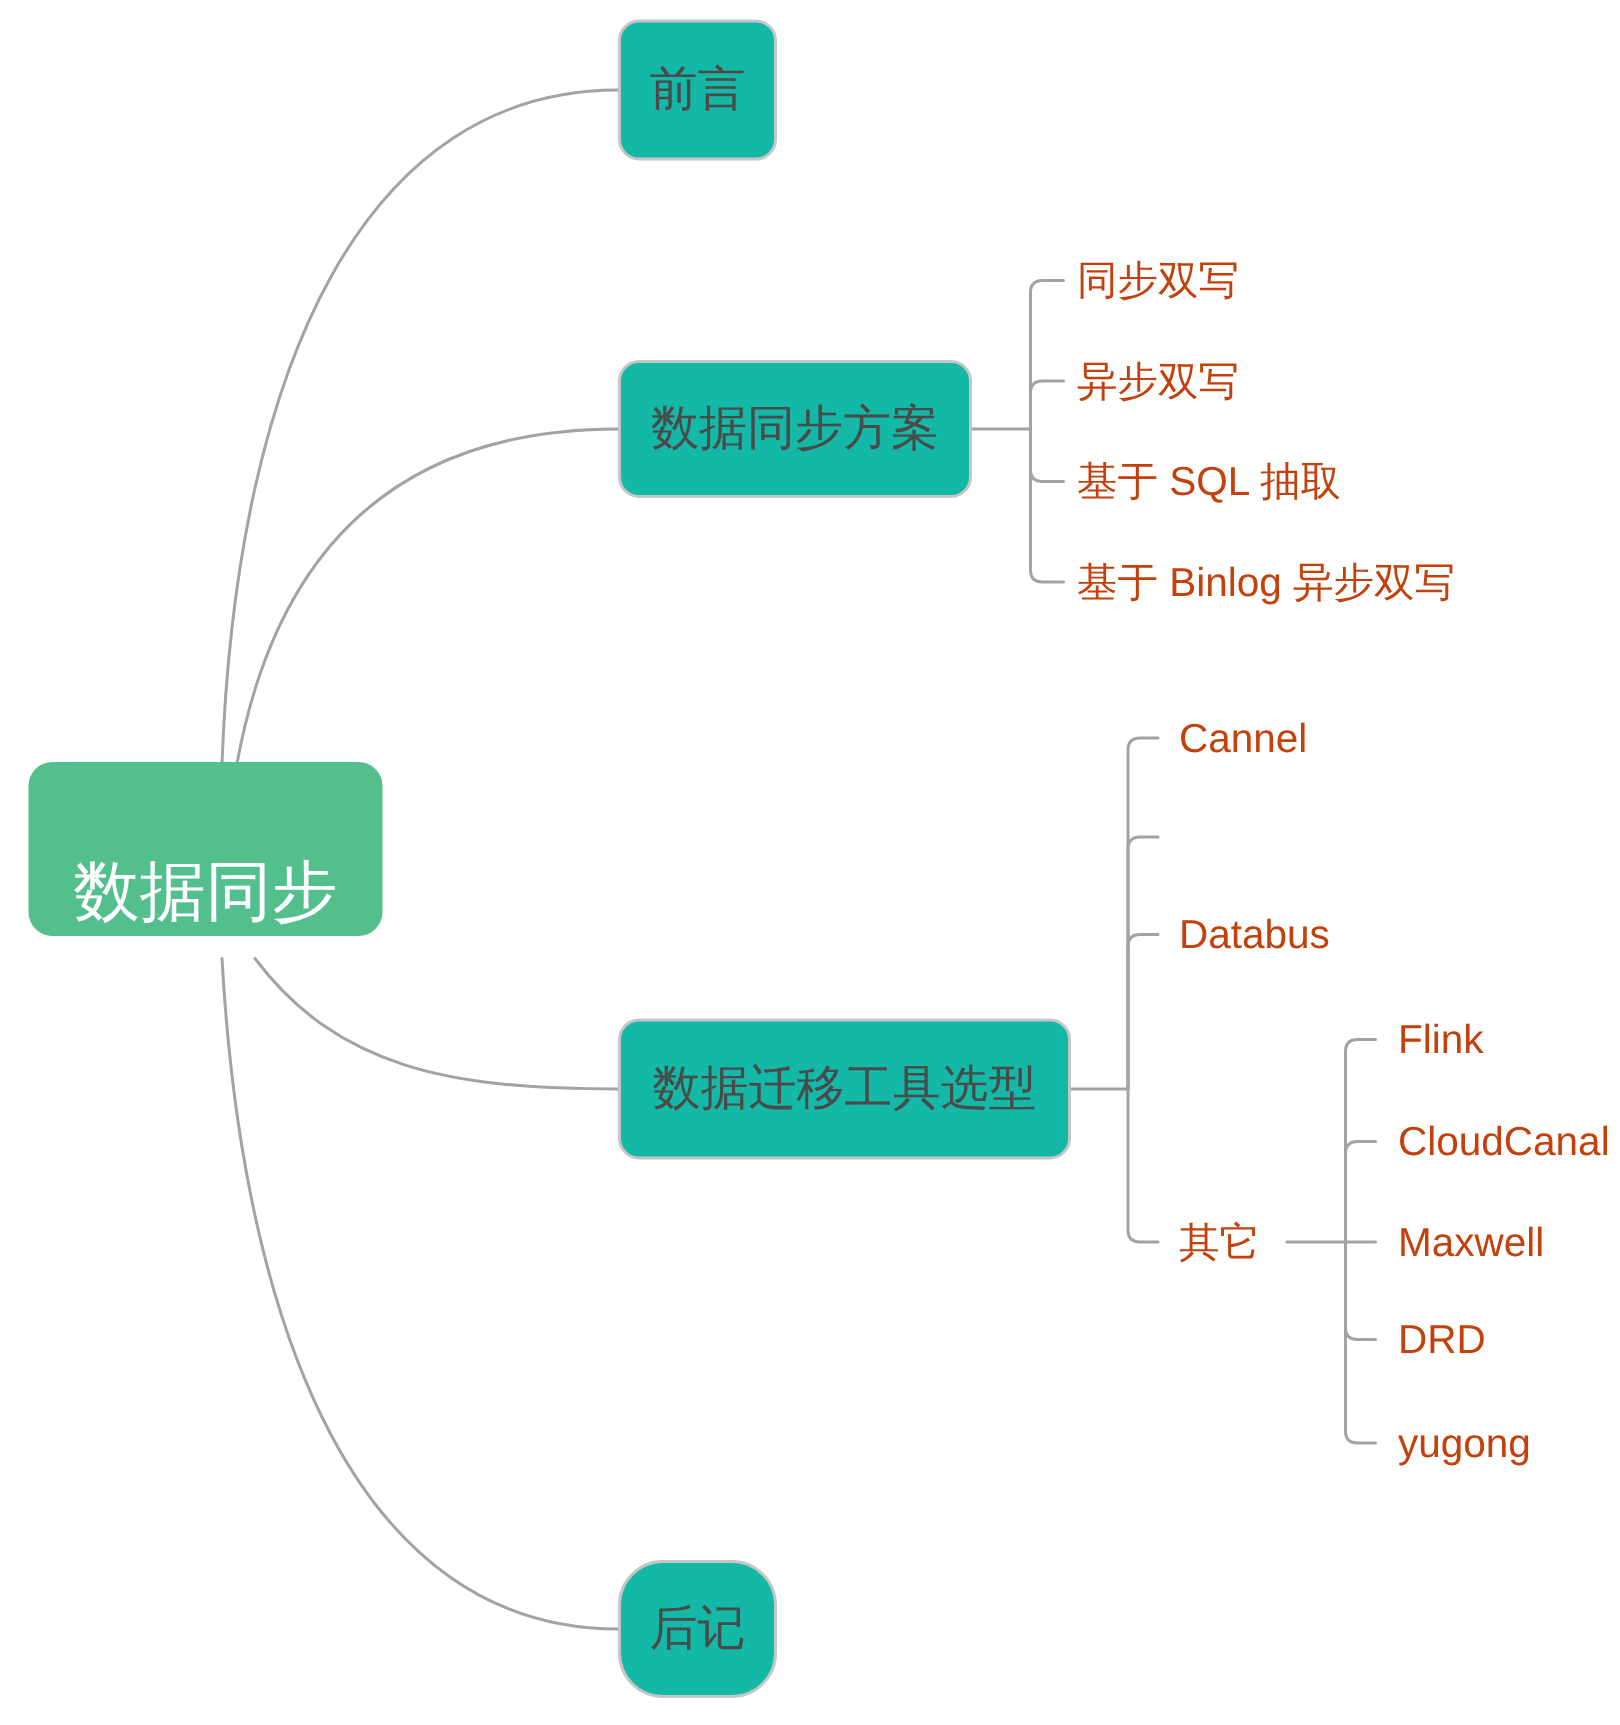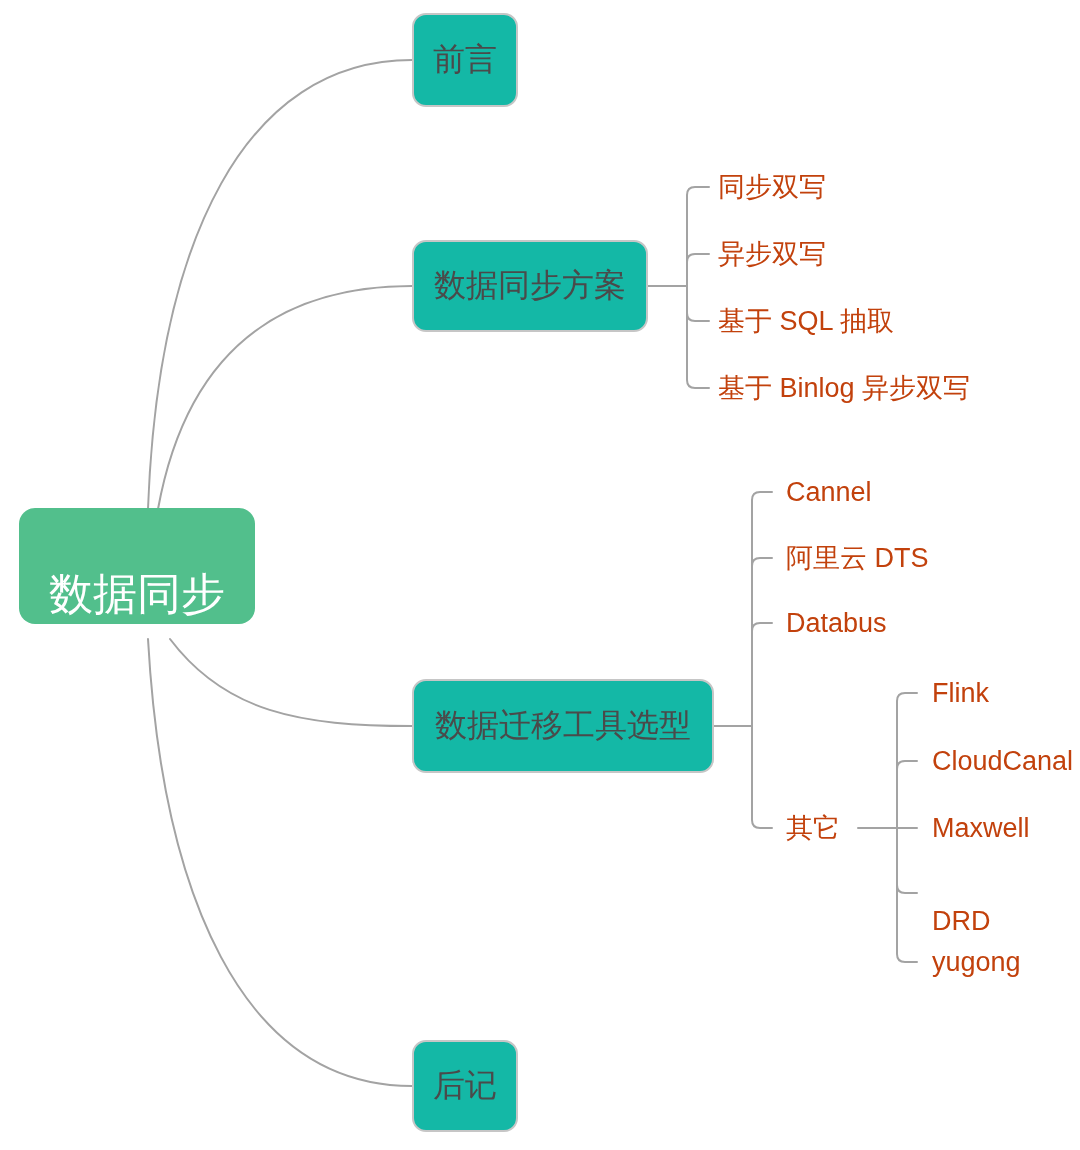--- a/index.html
+++ b/index.html
@@ -100,59 +100,56 @@
   </div>
 
   <div class="box" style="left:412px; top:240px; width:236px; height:92px;">
     <span>数据同步方案</span>
   </div>
 
   <div class="box" style="left:412px; top:679px; width:302px; height:94px;">
     <span>数据迁移工具选型</span>
   </div>
 
-  <div class="box" style="left:412px; top:1040px; width:106px; height:92px;">
+  <div class="box" style="left:412px; top:1040px; width:106px; height:92px;border-radius:30px;">
     <span>后记</span>
   </div>
 
   <div class="leaf" style="left:718px; top:187px;">
     <span>同步双写</span>
   </div>
   <div class="leaf" style="left:718px; top:254px;">
     <span>异步双写</span>
   </div>
   <div class="leaf" style="left:718px; top:321px;">
     <span>基于 SQL 抽取</span>
   </div>
   <div class="leaf" style="left:718px; top:388px;">
     <span>基于 Binlog 异步双写</span>
   </div>
 
   <div class="leaf" style="left:786px; top:492px;">
     <span>Cannel</span>
   </div>
-  <div class="leaf" style="left:786px; top:558px;">
-    <span>阿里云 DTS</span>
-  </div>
   <div class="leaf" style="left:786px; top:623px;">
     <span>Databus</span>
   </div>
   <div class="leaf" style="left:786px; top:828px;">
     <span>其它</span>
   </div>
 
   <div class="leaf" style="left:932px; top:693px;">
     <span>Flink</span>
   </div>
   <div class="leaf" style="left:932px; top:761px;">
     <span>CloudCanal</span>
   </div>
   <div class="leaf" style="left:932px; top:828px;">
     <span>Maxwell</span>
   </div>
-  <div class="leaf" style="left:932px; top:893px;margin-top:28px;">
+  <div class="leaf" style="left:932px; top:893px;">
     <span>DRD</span>
   </div>
   <div class="leaf" style="left:932px; top:962px;">
     <span>yugong</span>
   </div>
 
 </div>
 
 </body></html>

